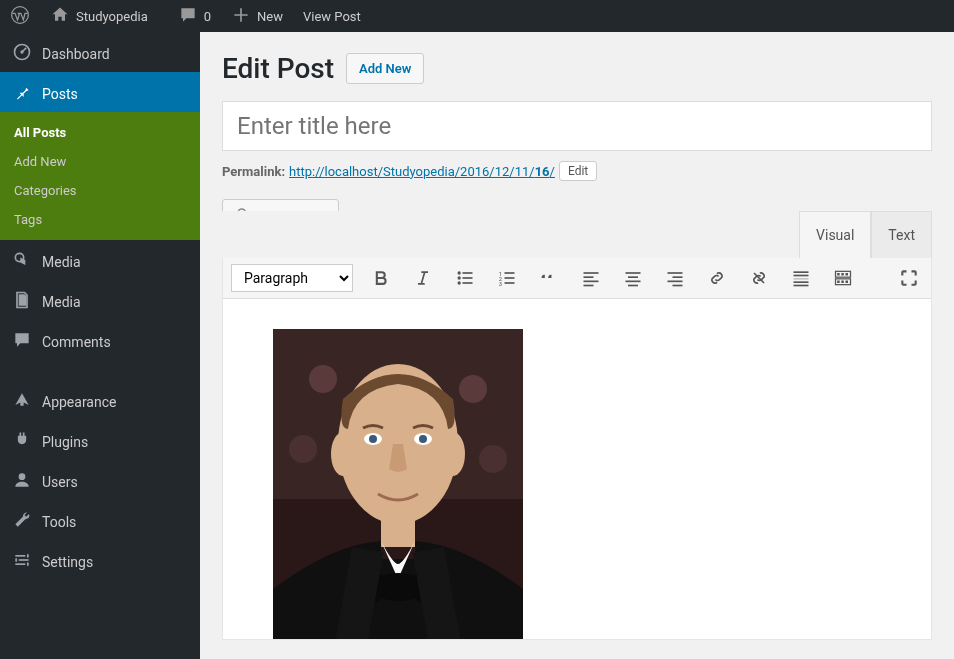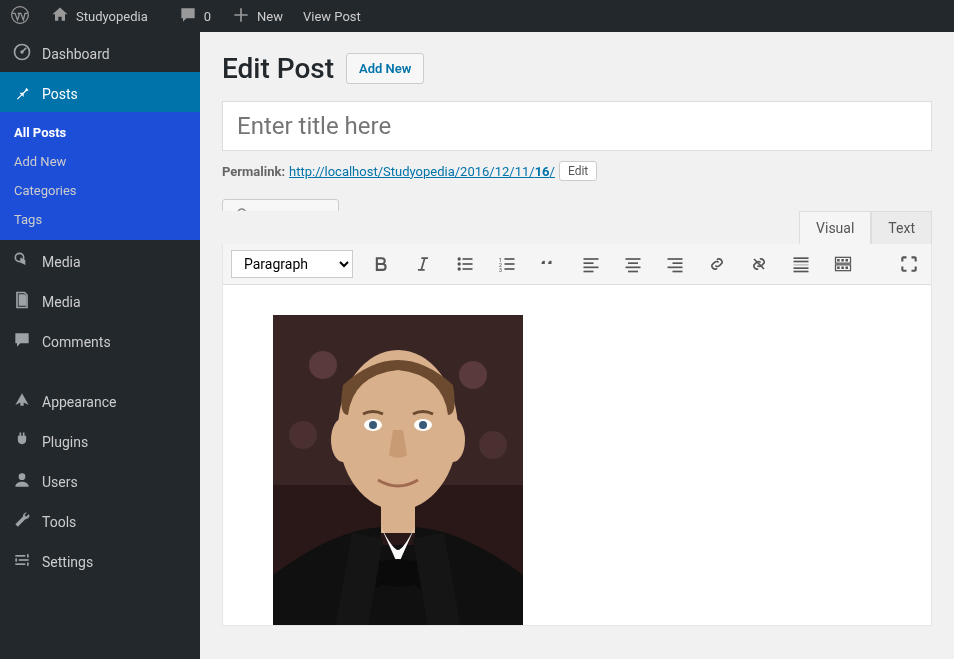--- a/index.html
+++ b/index.html
@@ -5,40 +5,40 @@
     * { margin:0; padding:0; box-sizing:border-box; font-family:-apple-system,BlinkMacSystemFont,"Segoe UI",Roboto,sans-serif; }
     body { background:#f1f1f1; width:954px; height:659px; overflow:hidden; }
     .topbar { height:32px; background:#23282d; color:#ccc; display:flex; align-items:center; font-size:13px; }
     .topbar .item { display:flex; align-items:center; gap:6px; padding:0 10px; height:100%; cursor:pointer; }
     .topbar svg { fill:#999; width:20px; height:20px; }
     .layout { display:flex; height:calc(100% - 32px); }
     .sidebar { width:200px; background:#23282d; color:#ccc; font-size:14px; }
     .sidebar .menu-item { display:flex; align-items:flex-end; gap:10px; padding:10px 12px; cursor:pointer; }
     .sidebar .menu-item.active { background:#0073aa; color:#fff; position:relative; }
     .sidebar .menu-item.active:after { content:""; position:absolute; right:-10px; top:50%; transform:translateY(-50%); border:10px solid transparent; border-right-color:#f1f1f1; }
-    .sidebar .submenu { background:#1d4ed8; padding:6px 0; }
+    .sidebar .submenu { background:#4d7c0f; padding:6px 0; }
     .sidebar .submenu .sub-item { padding:7px 14px; font-size:13px; color:#ccc; cursor:pointer; }
     .sidebar .submenu .sub-item.current { font-weight:bold; color:#fff; }
     .sidebar .ico { width:20px; height:20px; display:flex; align-items:center; justify-content:center; }
     .sidebar svg { fill:#9ca2a7; width:20px; height:20px; }
     .sidebar .active svg { fill:#fff; }
     .sidebar .sep { height:20px; }
     .main { flex:1; padding:20px 22px 0; overflow:hidden; }
     .heading { display:flex; align-items:center; gap:12px; margin-bottom:16px; }
     .heading h1 { font-size:28px; font-weight:500; color:#23282d; }
     .btn-outline { background:#f7f7f7; border:1px solid #ccc; color:#0073aa; font-weight:600; font-size:13px; padding:7px 12px; border-radius:3px; cursor:pointer; }
     .title-input { width:100%; font-size:24px; padding:10px 14px; border:1px solid #ddd; background:#fff; color:#777; outline:none; }
     .permalink-row { margin:10px 0 18px; font-size:13px; color:#666; display:flex; align-items:center; gap:4px;}
     .permalink-row a { color:#0073aa; text-decoration:underline; }
     .permalink-row .btn-small { background:#fff; border:1px solid #ccc; font-size:12px; padding:2px 8px; border-radius:3px; cursor:pointer; color:#555; }
     .add-media-btn { background:#f7f7f7; border:1px solid #ccc; padding:6px 12px; font-size:14px; border-radius:3px; cursor:pointer; display:inline-flex; align-items:center; gap:6px; color:#555; margin-bottom:10px; }
     .add-media-btn svg { width:18px; height:18px; fill:#888; }
     .editor-wrap { border:1px solid #e5e5e5; background:#fff; }
     .editor-tabs { display:flex; justify-content:flex-end; background:#f1f1f1; margin:-34px 0 0; }
-    .editor-tabs .tab { padding:8px 16px; font-size:14px; border:1px solid #ddd; border-bottom:none; cursor:pointer; color:#555;}
+    .editor-tabs .tab { padding:15px 16px; font-size:14px; border:1px solid #ddd; border-bottom:none; cursor:pointer; color:#555;}
     .editor-tabs .tab.active { background:#f5f5f5; }
     .editor-tabs .tab.inactive { background:#ebebeb; }
     .toolbar { display:flex; align-items:flex-start; gap:14px; padding:6px 8px; border-bottom:1px solid #ddd; background:#f5f5f5; }
     .toolbar select { font-size:14px; padding:4px 28px 4px 8px; border:1px solid #ccc; background:#fff; cursor:pointer; }
     .toolbar .tbtn { width:28px; height:28px; display:flex; align-items:center; justify-content:center; cursor:pointer; color:#555; }
     .toolbar svg { width:20px; height:20px; fill:#555; }
     .toolbar .spacer { flex:1; }
     .editor-body { padding:30px 0 0 50px; height:340px; overflow:hidden; }
     .editor-image { width:250px; height:320px; }
     .editor-image svg { width:100%; height:100%; }

